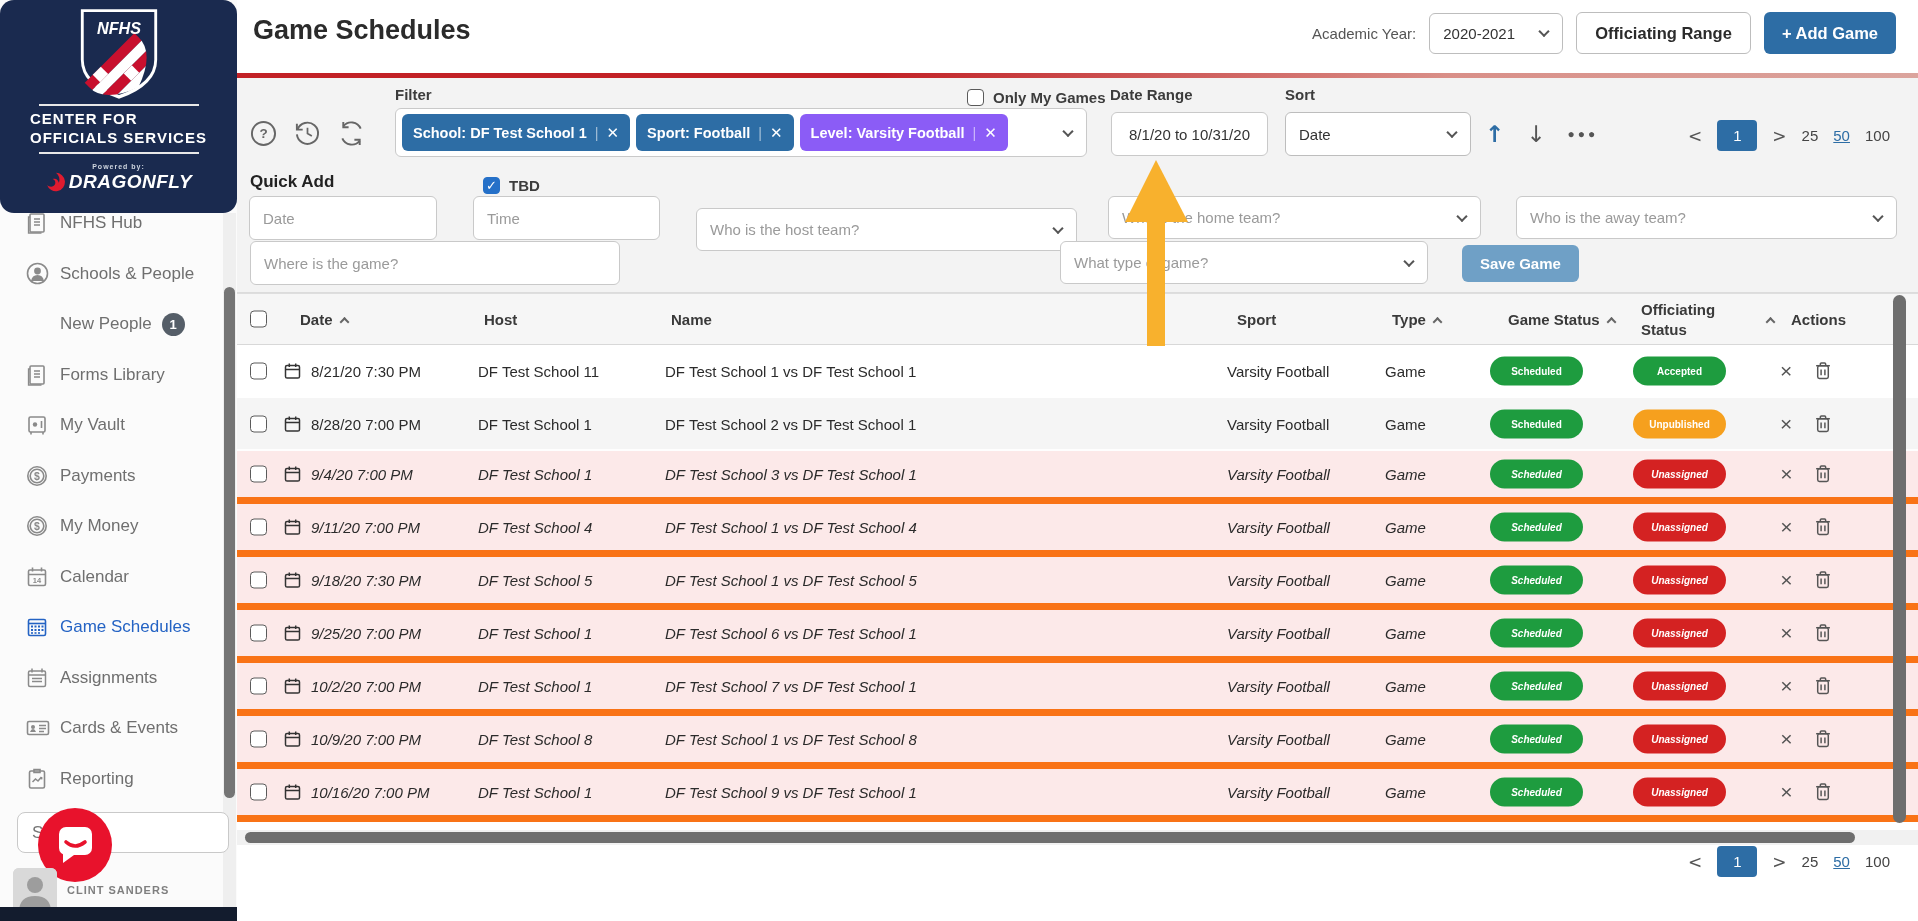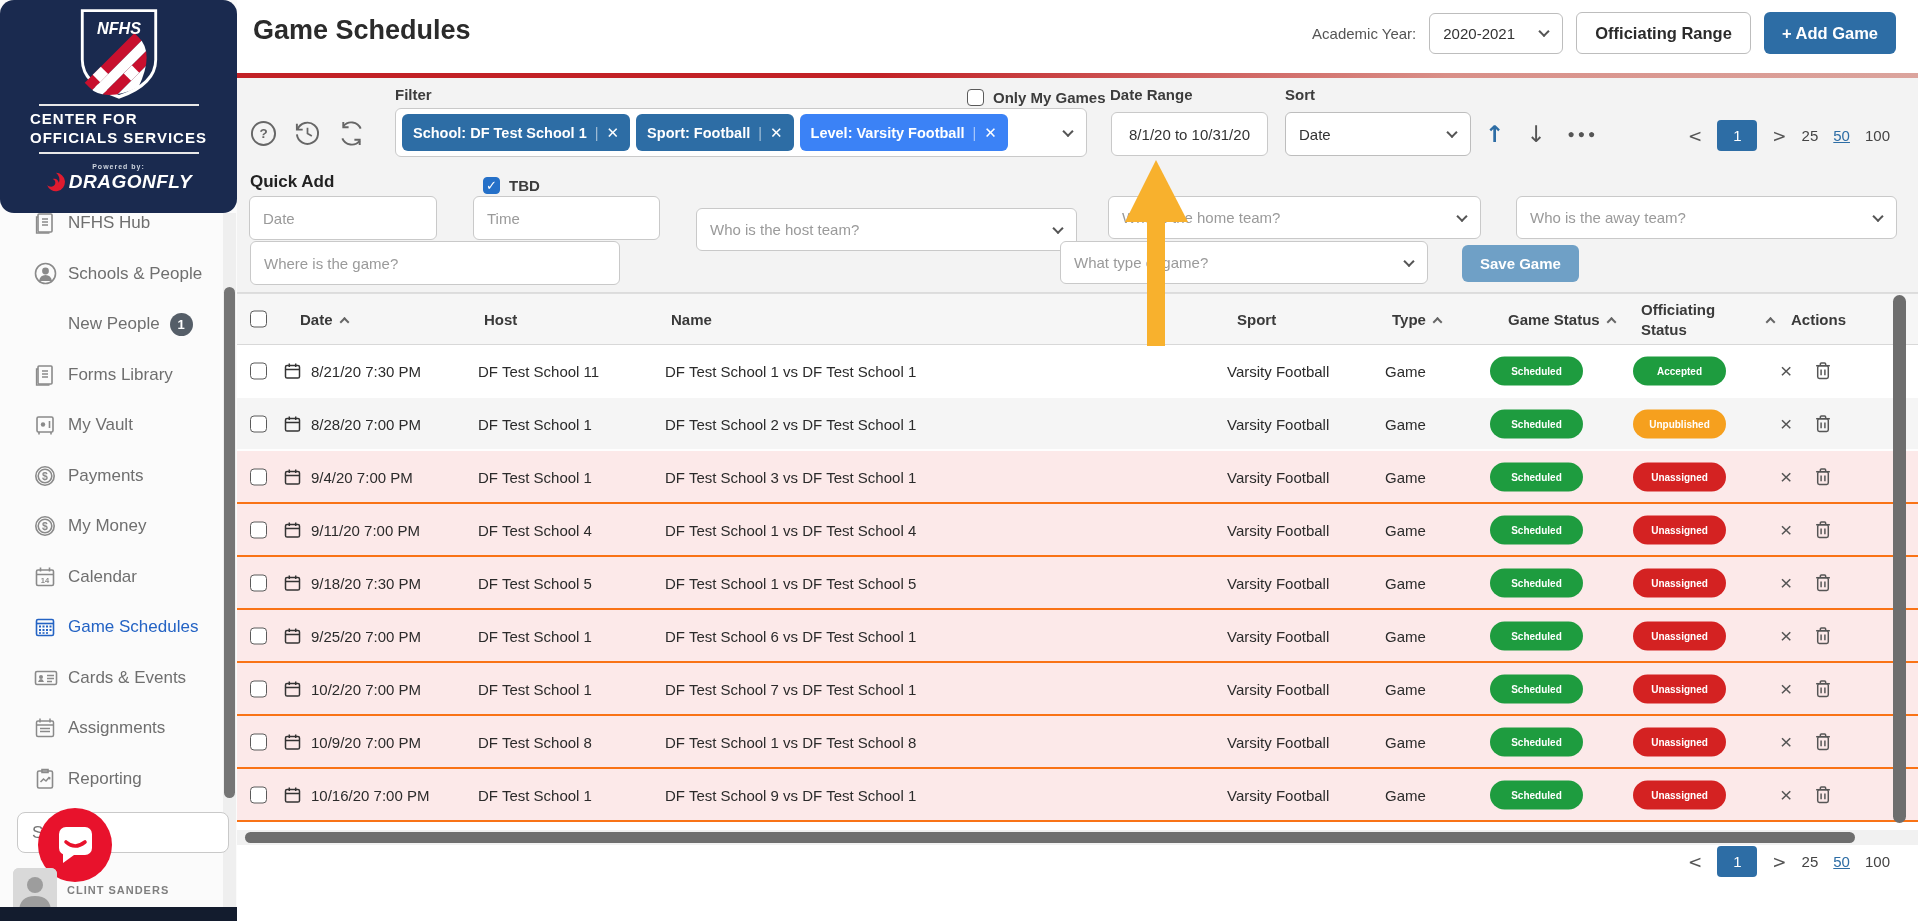--- a/index.html
+++ b/index.html
@@ -9,21 +9,21 @@
 
   
   .sidebar { position:absolute; left:0; top:0; width:237px; height:921px; background:#fbfbfb; }
   .logo-block { position:absolute; left:0; top:0; width:237px; height:213px; background:#1a2a4f;
     display:flex; flex-direction:column; align-items:center;border-radius:14px; }
   .brand-divider { width:160px; height:2px; background:#e8e8e8; margin:4px 0; }
   .center-for { color:#fff; font-weight:bold; font-size:15px; letter-spacing:1px; line-height:1.25; text-align:left; }
   .powered { color:#cfd5df; font-size:7px; letter-spacing:1px; margin-top:5px; font-weight:bold;}
   .dragonfly { color:#fff; font-size:19px; font-weight:bold; font-style:italic; letter-spacing:.5px;
     display:flex; align-items:center; gap:4px; margin-top:1px;}
-  .menu { position:absolute; left:0; top:198px; width:222px; list-style:none;padding-left:8px; }
+  .menu { position:absolute; left:0; top:198px; width:222px; list-style:none; }
   .menu li { height:50.5px; display:flex; align-items:center; padding-left:26px; color:#6f6f6f;
     font-size:17px; cursor:pointer; }
   .menu li .mi { width:34px; display:flex; align-items:center; color:#8a8a8a; }
   .menu li.active { color:#2463c4; }
   .menu li.active .mi { color:#2463c4; }
   .menu-badge { margin-left:10px; min-width:23px; height:23px; border-radius:12px; background:#555e68;
     color:#fff; font-size:13px; font-weight:bold; display:flex; align-items:center; justify-content:center; }
   .side-scroll { position:absolute; left:223px; top:213px; width:13px; height:694px; background:#efefef; }
   .side-thumb { position:absolute; left:1px; top:74px; width:11px; height:511px; background:#757575; border-radius:6px; }
   .side-search { position:absolute; left:17px; top:812px; width:212px; height:41px; border:1px solid #c9c9c9;
@@ -86,21 +86,21 @@
 
   
   .thead { position:absolute; left:0; top:293px; width:1681px; height:52px; background:#f6f6f6;
     border-top:1px solid #dedede; border-bottom:1px solid #d8d8d8; }
   .hcell { position:absolute; top:50%; transform:translateY(-50%); font-size:15px; font-weight:bold; color:#3a3a3a; }
   .chev-up { display:inline-block; width:7px; height:7px; border-right:2px solid #666; border-bottom:2px solid #666;
     transform:rotate(-135deg); margin-left:8px; margin-bottom:-1px;}
   .rows { position:absolute; left:0; top:345px; width:1681px; }
   .trow { position:relative; width:1681px; height:53px; background:#fff; border-bottom:2px solid rgba(255,255,255,.9); }
   .trow.alt { background:#f5f5f5; }
-  .trow.hl { background:#fce9e9; border-bottom:2px solid #f97316; }
+  .trow.hl { background:#fce9e9; border-bottom:7px solid #f97316;font-style:italic; }
   .cell { position:absolute; top:50%; transform:translateY(-50%); font-size:15px; color:#2b2b2b; white-space:nowrap; }
   .badge { position:absolute; top:50%; transform:translateY(-50%); height:29px; line-height:29px; border-radius:15px;
     color:#fff; font-size:10px; font-weight:bold; text-align:center; min-width:93px; padding:0 13px; }
   .xico { font-size:21px; color:#555; cursor:pointer; }
 
   .hscroll { position:absolute; left:0; top:830px; width:1681px; height:15px; background:#f1f1f1; }
   .hthumb { position:absolute; left:8px; top:2px; width:1610px; height:11px; background:#6e6e6e; border-radius:6px; }
   .vscroll-thumb { position:absolute; left:1656px; top:295px; width:13px; height:528px; background:#6e6e6e; border-radius:7px; }
 
   .big-arrow { position:absolute; left:888px; top:158px; }
@@ -239,38 +239,38 @@
                 <rect x="5" y="16.2" width="2" height="1.6"></rect>
                 <rect x="8.5" y="16.2" width="2" height="1.6"></rect>
                 <rect x="12" y="16.2" width="2" height="1.6"></rect>
               </g>
             </svg>
           </span>
           <span>Game Schedules</span>
         </li>
         <li>
           <span class="mi">
+            <svg width="22" height="22" viewBox="0 0 22 22" fill="none" stroke="currentColor" stroke-width="1.5" stroke-dasharray="2 1.4">
+              <rect x="2.5" y="4" width="17" height="15.5" rx="1.5" stroke-dasharray="none"></rect>
+              <path d="M2.5 8h17" stroke-dasharray="none"></path>
+              <path d="M6 11.5h10M6 14.5h10M6 1.5v4M16 1.5v4" stroke-dasharray="none"></path>
+            </svg>
+          </span>
+          <span>Assignments</span>
+        </li>
+        <li>
+          <span class="mi">
             <svg width="24" height="22" viewBox="0 0 24 22" fill="none" stroke="currentColor" stroke-width="1.6">
               <rect x="1.5" y="4.5" width="21" height="13" rx="1.5"></rect>
               <circle cx="7" cy="10" r="2" fill="currentColor" stroke="none"></circle>
               <path d="M4 15 q1 -3 3 -3 q2 0 3 3z" fill="currentColor" stroke="none"></path>
               <path d="M13 8.5h7M13 11.5h7M13 14.5h5"></path>
             </svg>
           </span>
           <span>Cards &amp; Events</span>
-        </li>
-        <li>
-          <span class="mi">
-            <svg width="22" height="22" viewBox="0 0 22 22" fill="none" stroke="currentColor" stroke-width="1.5" stroke-dasharray="2 1.4">
-              <rect x="2.5" y="4" width="17" height="15.5" rx="1.5" stroke-dasharray="none"></rect>
-              <path d="M2.5 8h17" stroke-dasharray="none"></path>
-              <path d="M6 11.5h10M6 14.5h10M6 1.5v4M16 1.5v4" stroke-dasharray="none"></path>
-            </svg>
-          </span>
-          <span>Assignments</span>
         </li>
         <li>
           <span class="mi">
             <svg width="22" height="22" viewBox="0 0 22 22" fill="none" stroke="currentColor" stroke-width="1.6">
               <rect x="3.5" y="3" width="15" height="17" rx="1.5"></rect>
               <path d="M8 1.5h6v3H8z"></path>
               <path d="M6.5 14 l3 -3 l2.5 2 l3.5 -4"></path>
               <path d="M15.5 9 l.2 2.4"></path>
             </svg>
           </span>
@@ -353,21 +353,21 @@
       <span class="chip" style="background: rgb(45, 109, 165);">
           <span>School: DF Test School 1</span>
           <span class="sep">|</span>
           <span class="x">✕</span>
         </span>
         <span class="chip" style="background: rgb(45, 109, 165);">
           <span>Sport: Football</span>
           <span class="sep">|</span>
           <span class="x">✕</span>
         </span>
-        <span class="chip" style="background: #3b82f6;">
+        <span class="chip" style="background: #8b5cf6;">
           <span>Level: Varsity Football</span>
           <span class="sep">|</span>
           <span class="x">✕</span>
         </span>
         <span class="chev"></span>
     </div>
 
     <div class="checkline" style="left:730px; top:89px">
       <span class="cbx"></span>
       <span>Only My Games</span>

